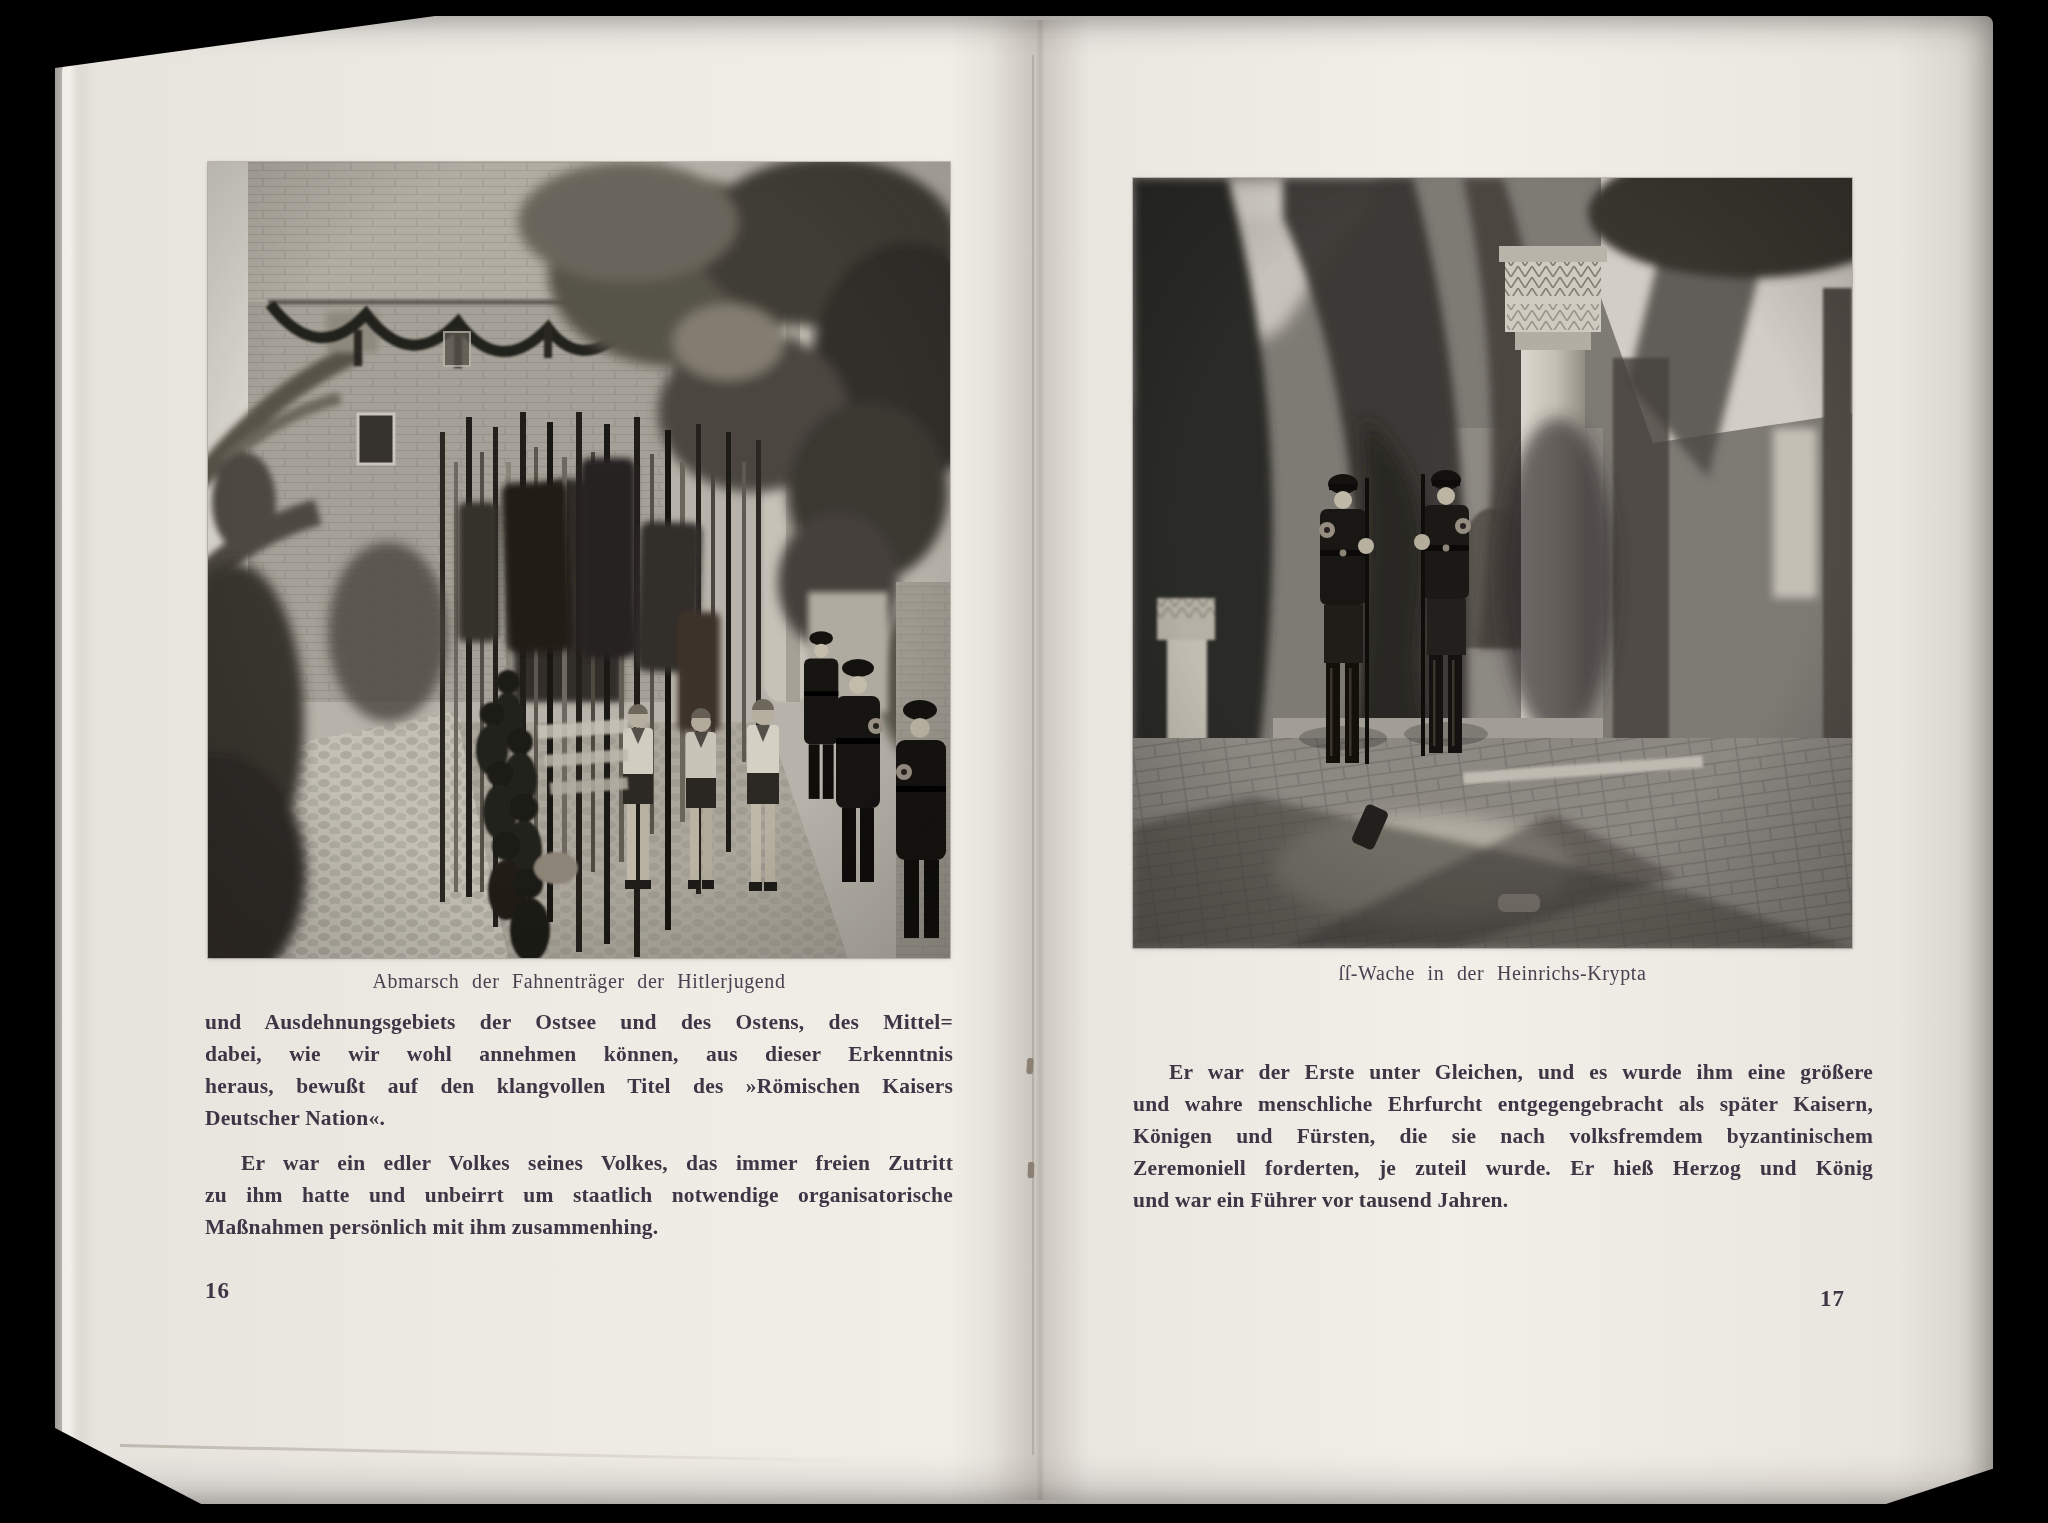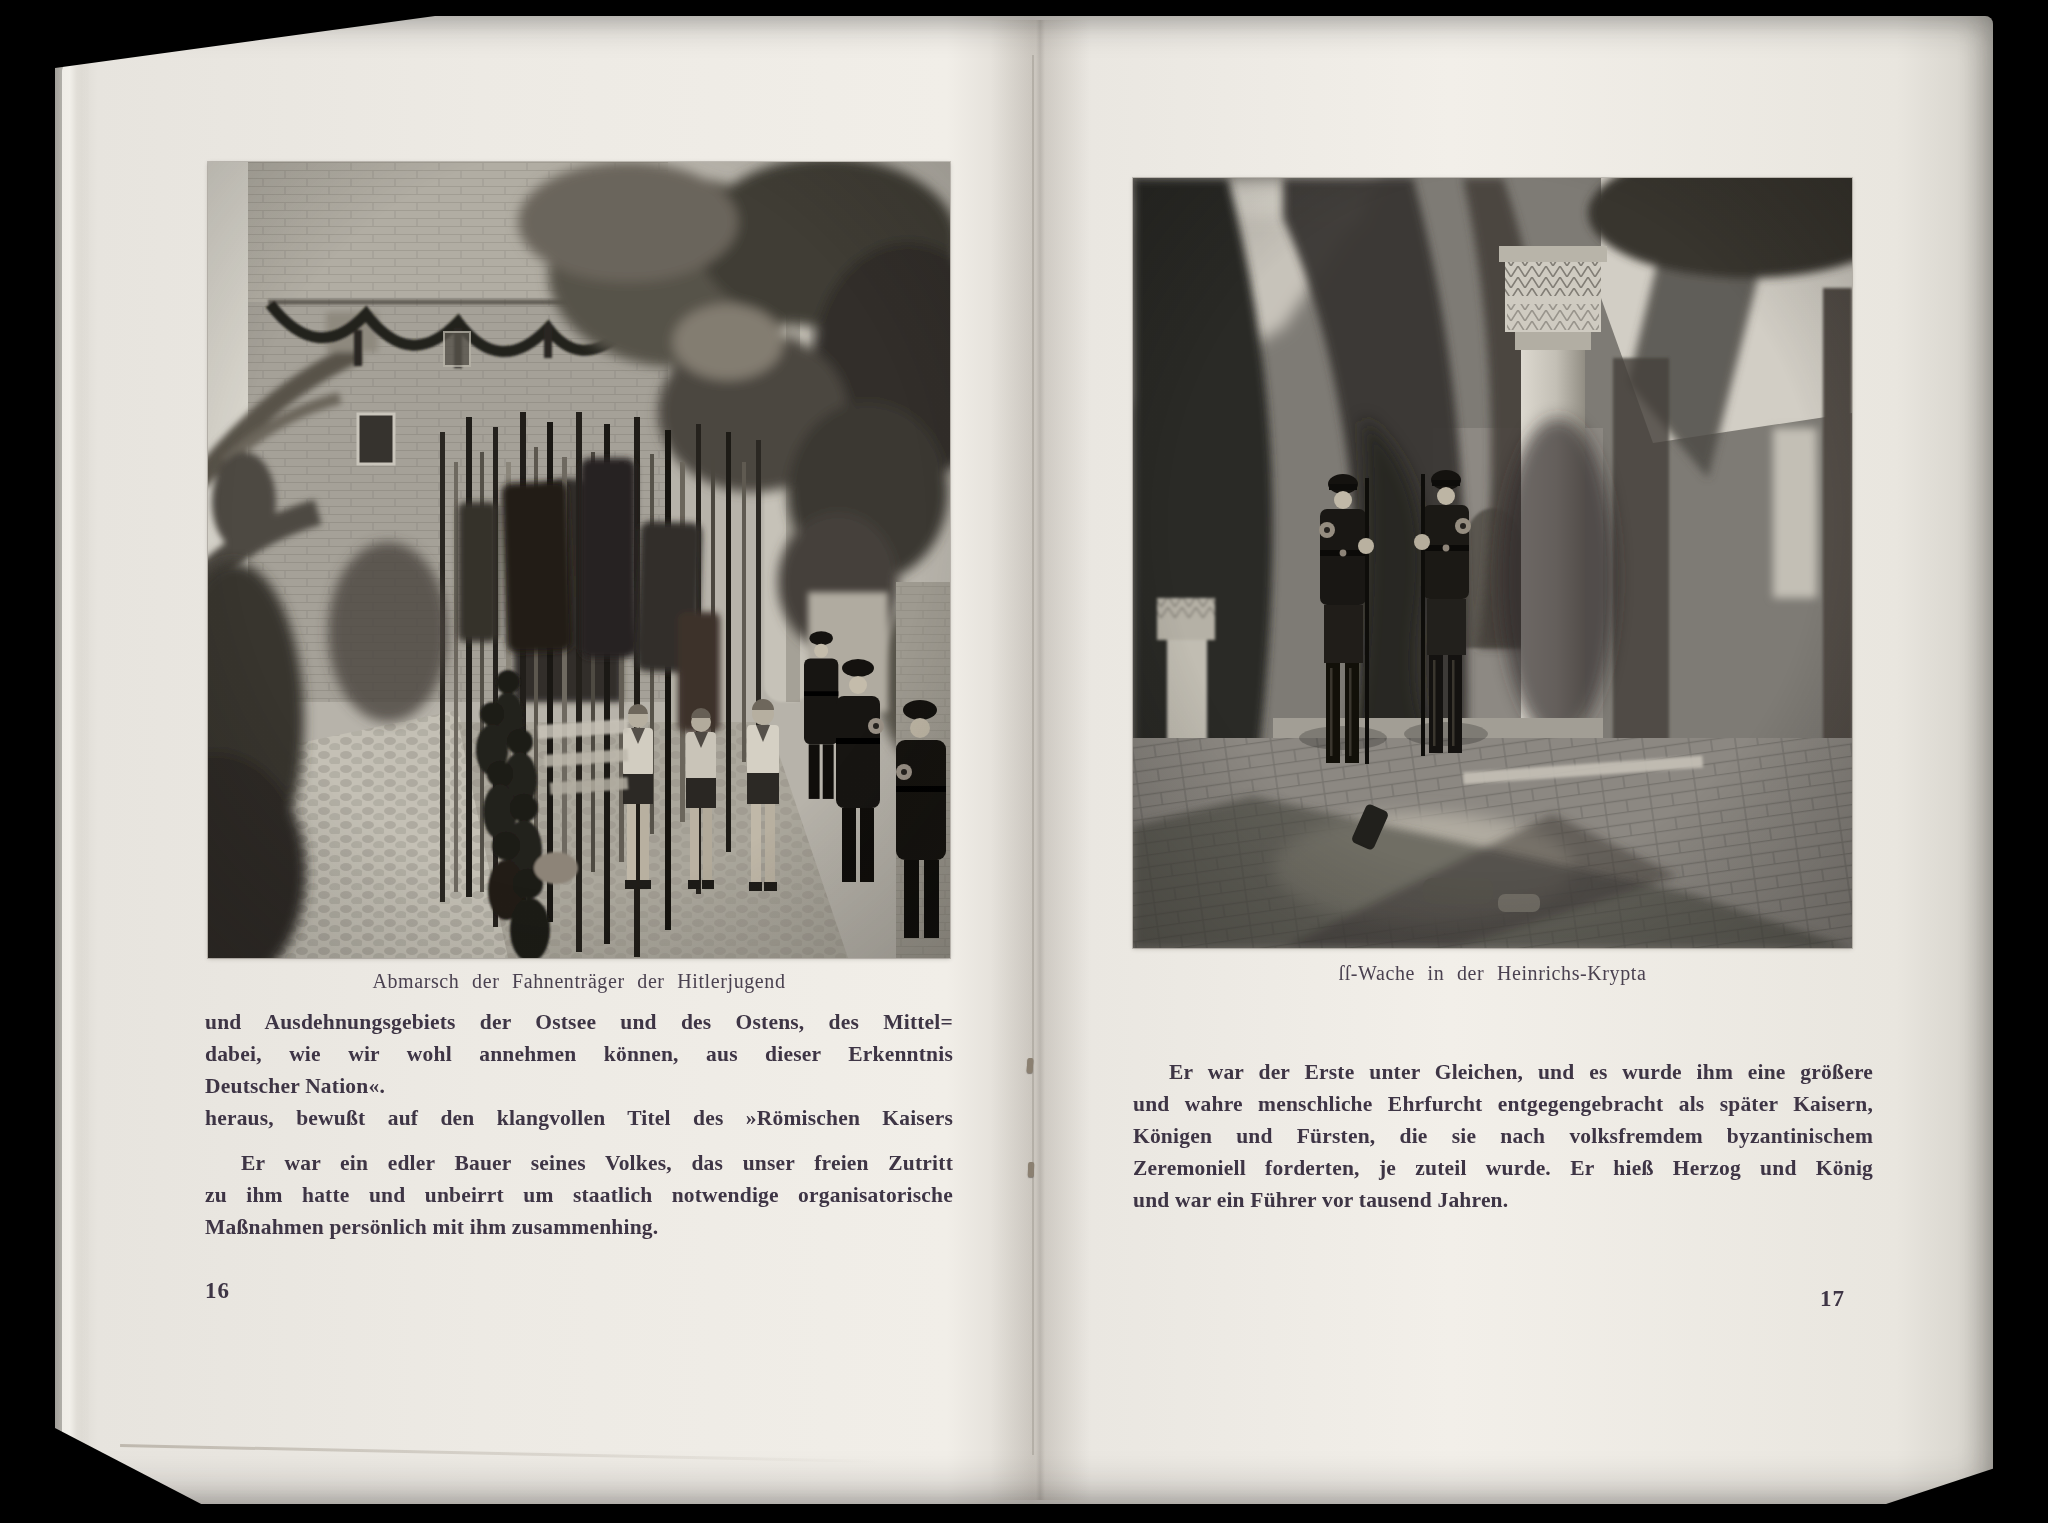--- a/index.html
+++ b/index.html
@@ -299,25 +299,25 @@
     <rect x="342" y="618" width="78" height="12" fill="#b2ada1" transform="rotate(-4 381 624)"></rect>
   </g>
   <rect width="742" height="796" fill="url(#vigL)"></rect>
 </svg>
 </div>
 <div class="caption caption-left">Abmarsch der Fahnenträger der Hitlerjugend</div>
 <div class="textblock text-left">
     <div class="para">
       <div class="line first">und Ausdehnungsgebiets der Ostsee und des Ostens, des Mittel=</div>
       <div class="line">dabei, wie wir wohl annehmen können, aus dieser Erkenntnis</div>
+      <div class="line">heraus, bewußt auf den klangvollen Titel des »Römischen Kaisers</div>
       <div class="line last">Deutscher Nation«.</div>
-      <div class="line">heraus, bewußt auf den klangvollen Titel des »Römischen Kaisers</div>
     </div>
     <div class="para indent">
-      <div class="line first">Er war ein edler Bauer seines Volkes, das unser freien Zutritt</div>
+      <div class="line first">Er war ein edler Volkes seines Volkes, das immer freien Zutritt</div>
       <div class="line">zu ihm hatte und unbeirrt um staatlich notwendige organisatorische</div>
       <div class="line last">Maßnahmen persönlich mit ihm zusammenhing.</div>
     </div>
   </div>
 <div class="pagenum pagenum-left">16</div>
 
 <div class="photo photo-right">
 <svg viewBox="0 0 719 770" preserveAspectRatio="none" aria-hidden="true">
   <defs>
     <filter id="rb8" x="-30%" y="-30%" width="160%" height="160%">

